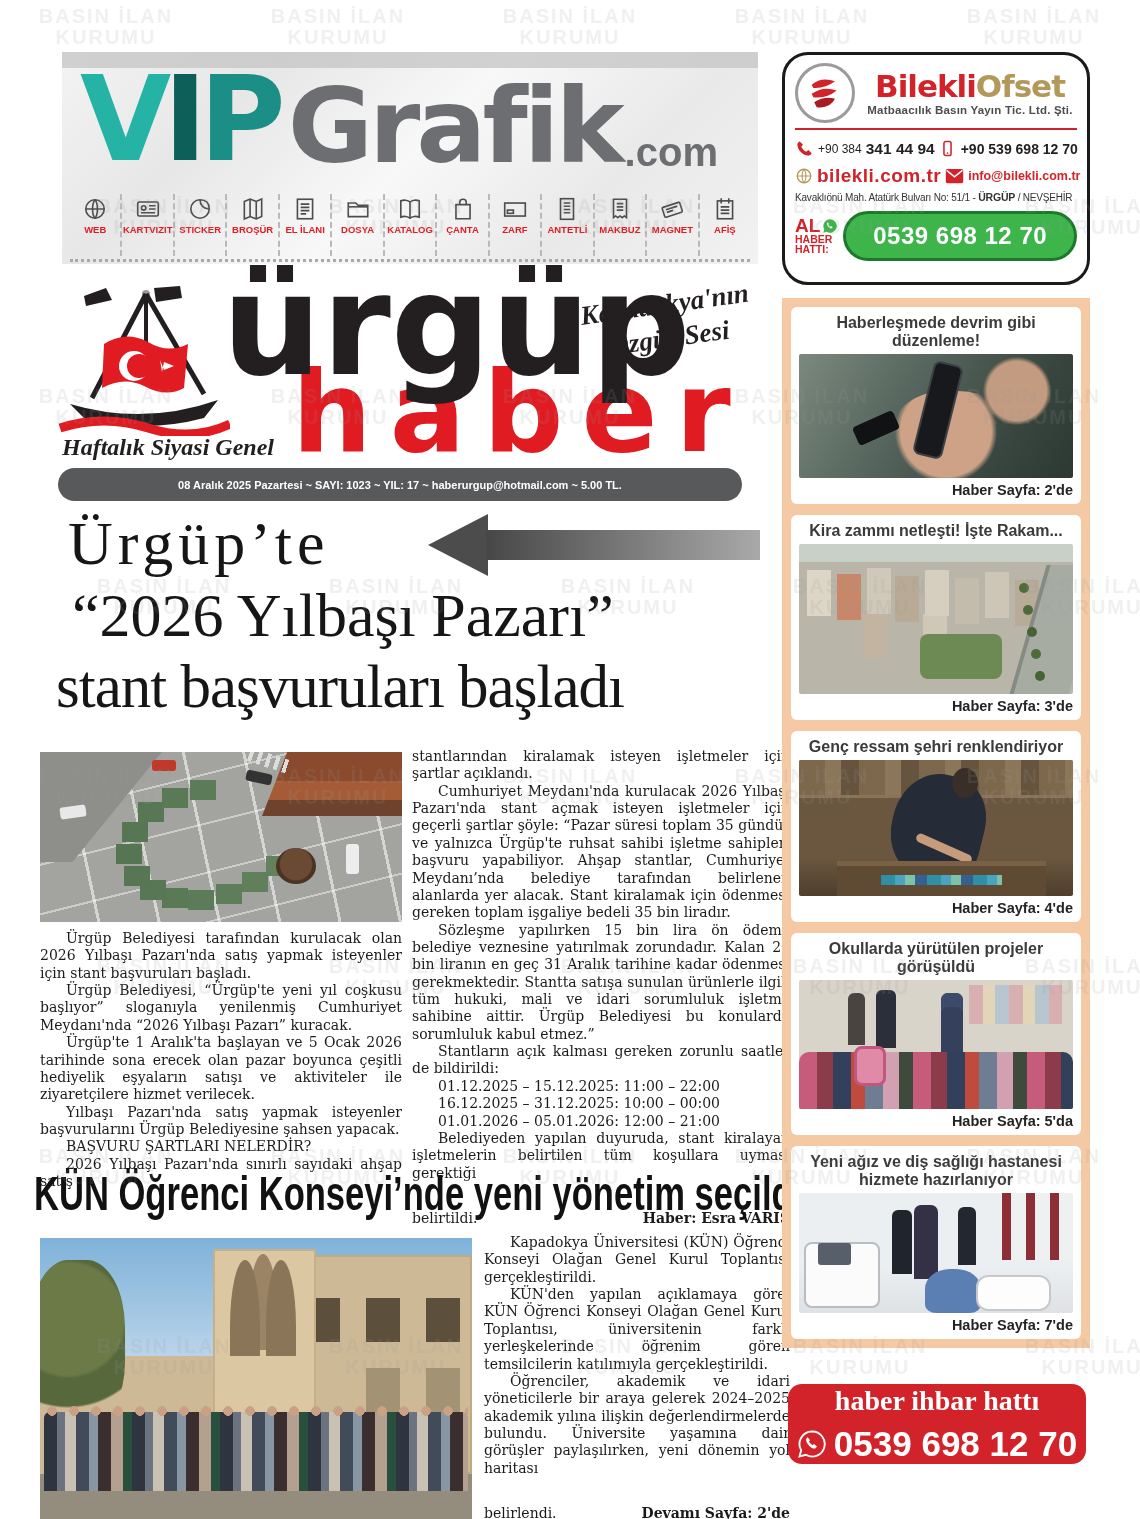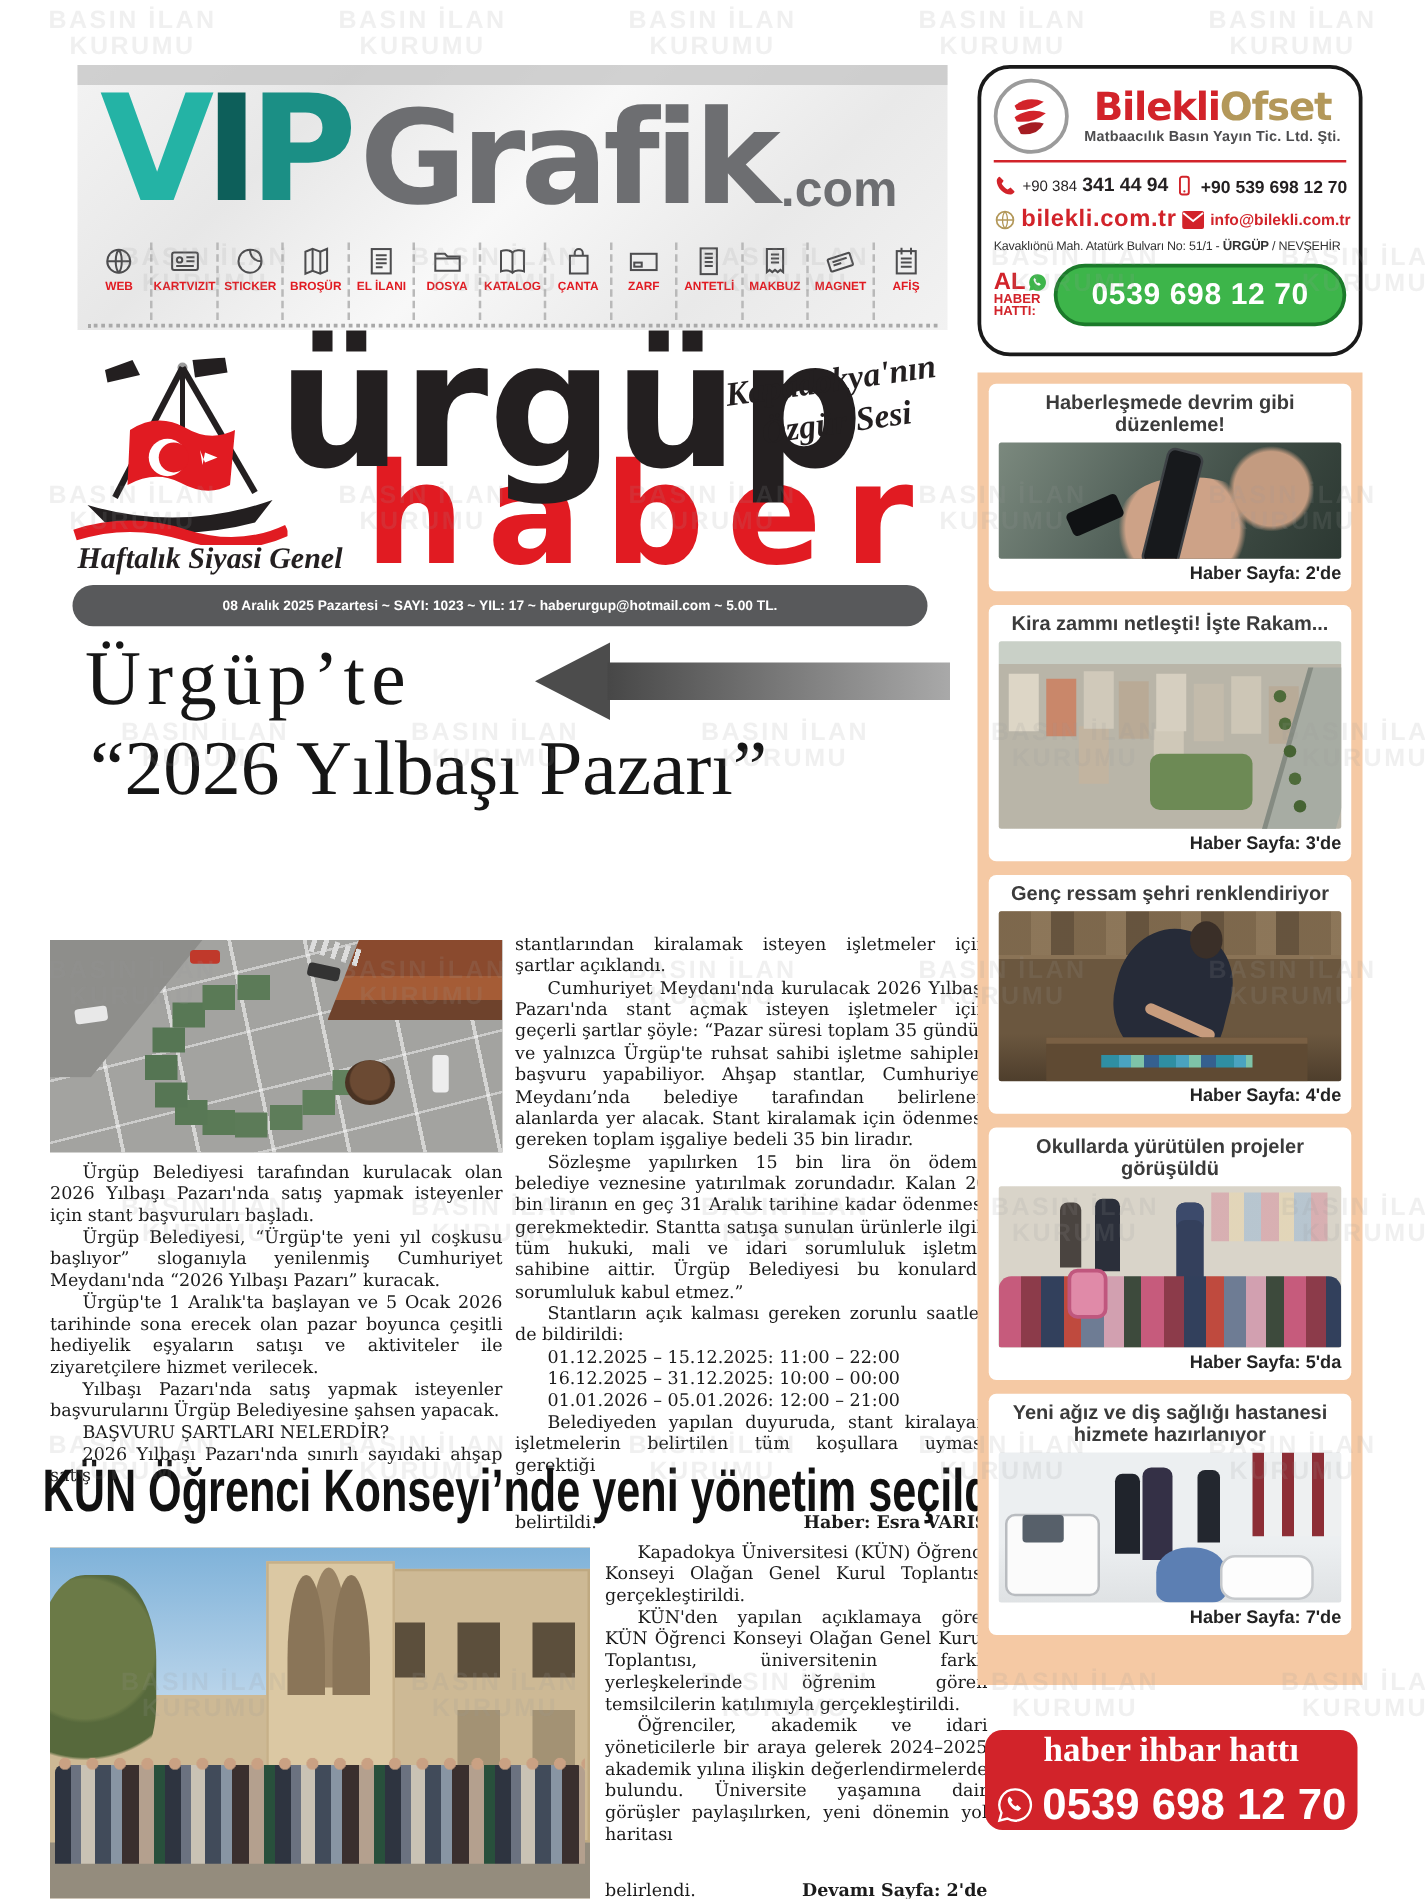--- a/index.html
+++ b/index.html
@@ -406,20 +406,21 @@
   </div>
   <div class="abs m-script">Haftalık Siyasi Genel</div>
   <div class="abs m-datebar">08 Aralık 2025 Pazartesi ~ SAYI: 1023 ~ YIL: 17 ~ haberurgup@hotmail.com ~ 5.00 TL.</div>
 
   <div class="abs h-serif hl1">Ürgüp’te</div>
   <div class="abs arrow">
     <div class="head"></div>
       <div class="bar"></div>
   </div>
   <div class="abs h-serif hl2">“2026 Yılbaşı Pazarı”</div>
+  <div class="abs h-serif hl3">stant başvuruları başladı</div>
 
   <div class="abs story-left body-text">
     <div class="art plaza">
       <div class="plz-grid"></div>
       <div class="plz-road"></div>
       <div class="plz-bldg"></div>
       <div class="plz-cross"></div>
       <div class="plz-stall"></div>
       <div class="plz-fount"></div>
       <div class="plz-car1"></div>
@@ -467,21 +468,21 @@
     <p class="ind">KÜN'den yapılan açıklamaya göre, KÜN Öğrenci Konseyi Olağan Genel Kurul Toplantısı, üniversitenin farklı yerleşkelerinde öğrenim gören temsilcilerin katılımıyla gerçekleştirildi.</p>
     <p class="ind">Öğrenciler, akademik ve idari yöneticilerle bir araya gelerek 2024–2025 akademik yılına ilişkin değerlendirmelerde bulundu. Üniversite yaşamına dair görüşler paylaşılırken, yeni dönemin yol haritası</p>
     <div class="lastline">
       <span>belirlendi.</span>
       <span style="font-weight:bold">Devamı Sayfa: 2'de</span>
     </div>
   </div>
 
   <div class="abs sidebar">
 
-    <div class="scard" style="height:166px">
+    <div class="scard" style="height:197px">
       <div class="scard-title">Haberleşmede devrim gibi düzenleme!</div>
       <div class="art s-art-phones">
         <div class="ph-hand1"></div>
         <div class="ph-hand2"></div>
         <div class="ph-phone"></div>
         <div class="ph-phone2"></div>
       </div>
       <div class="scard-page">Haber Sayfa: 2'de</div>
     </div>
 

